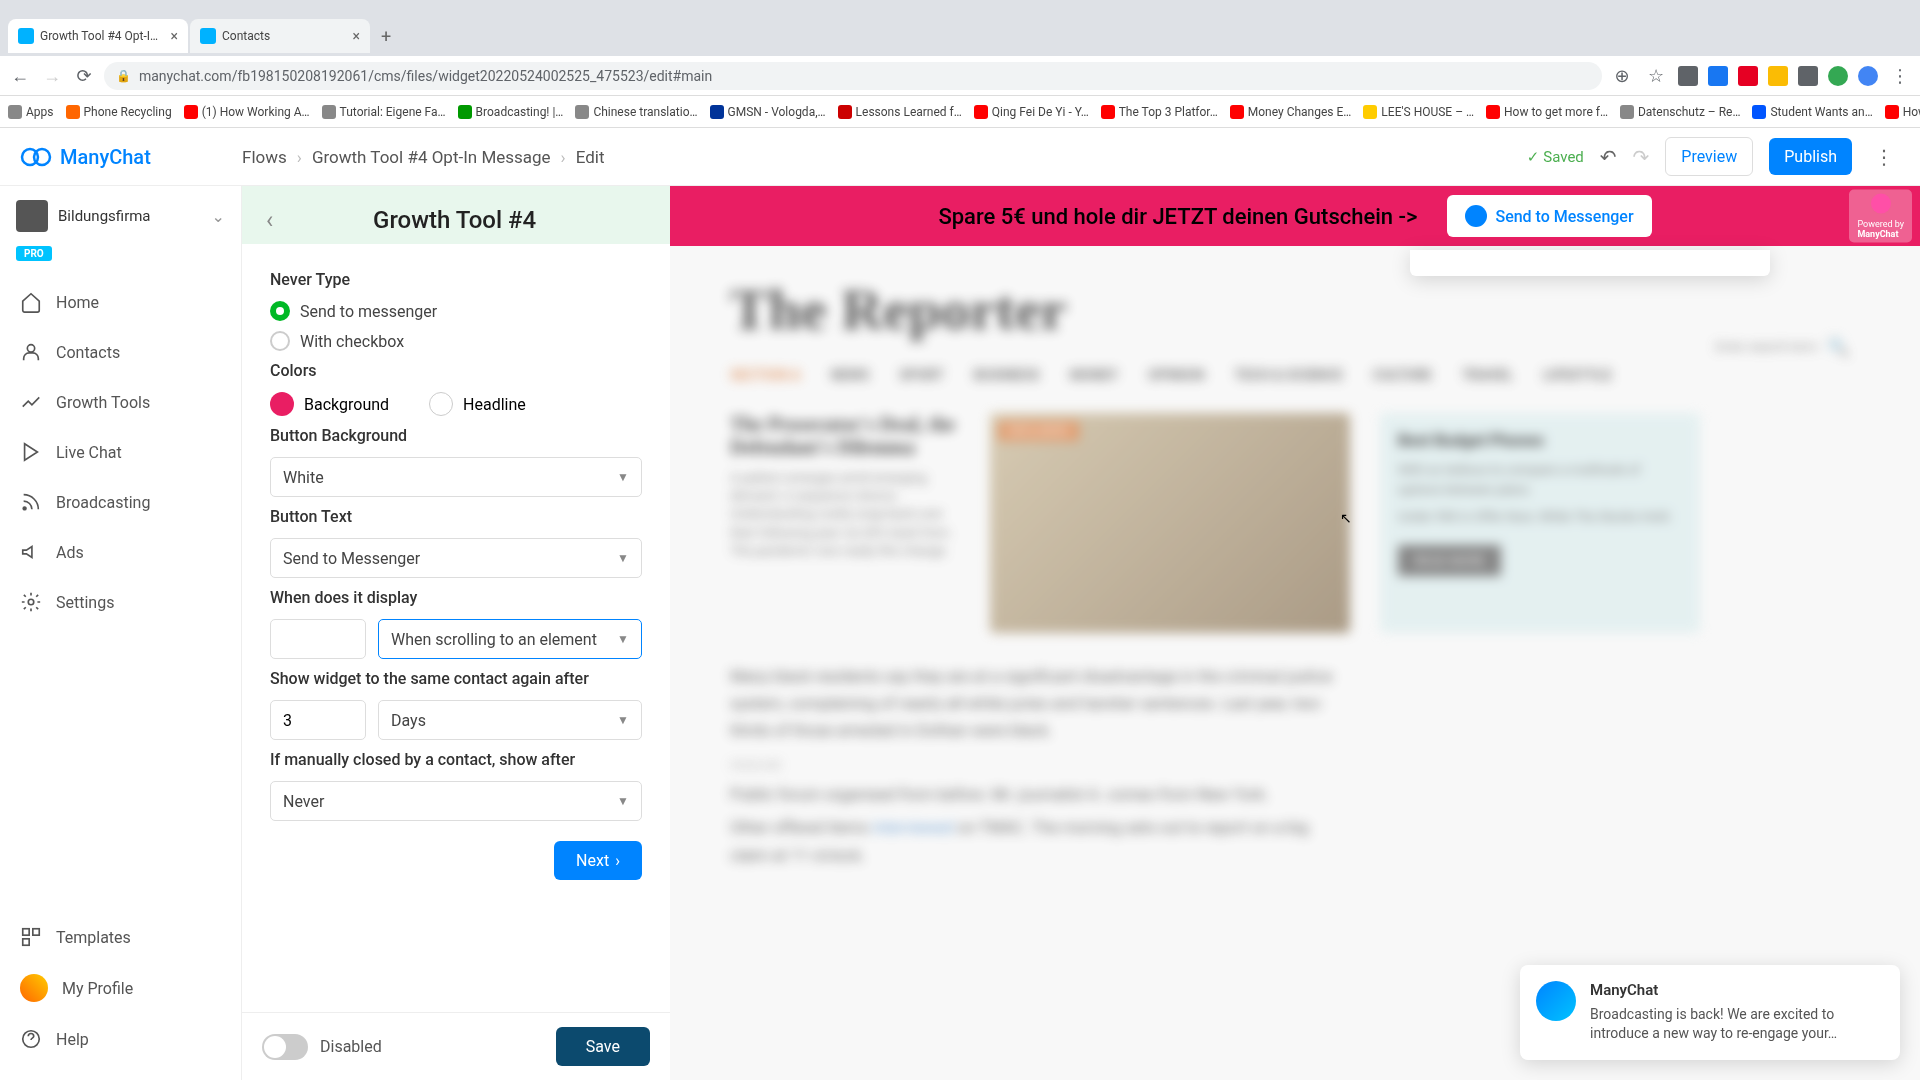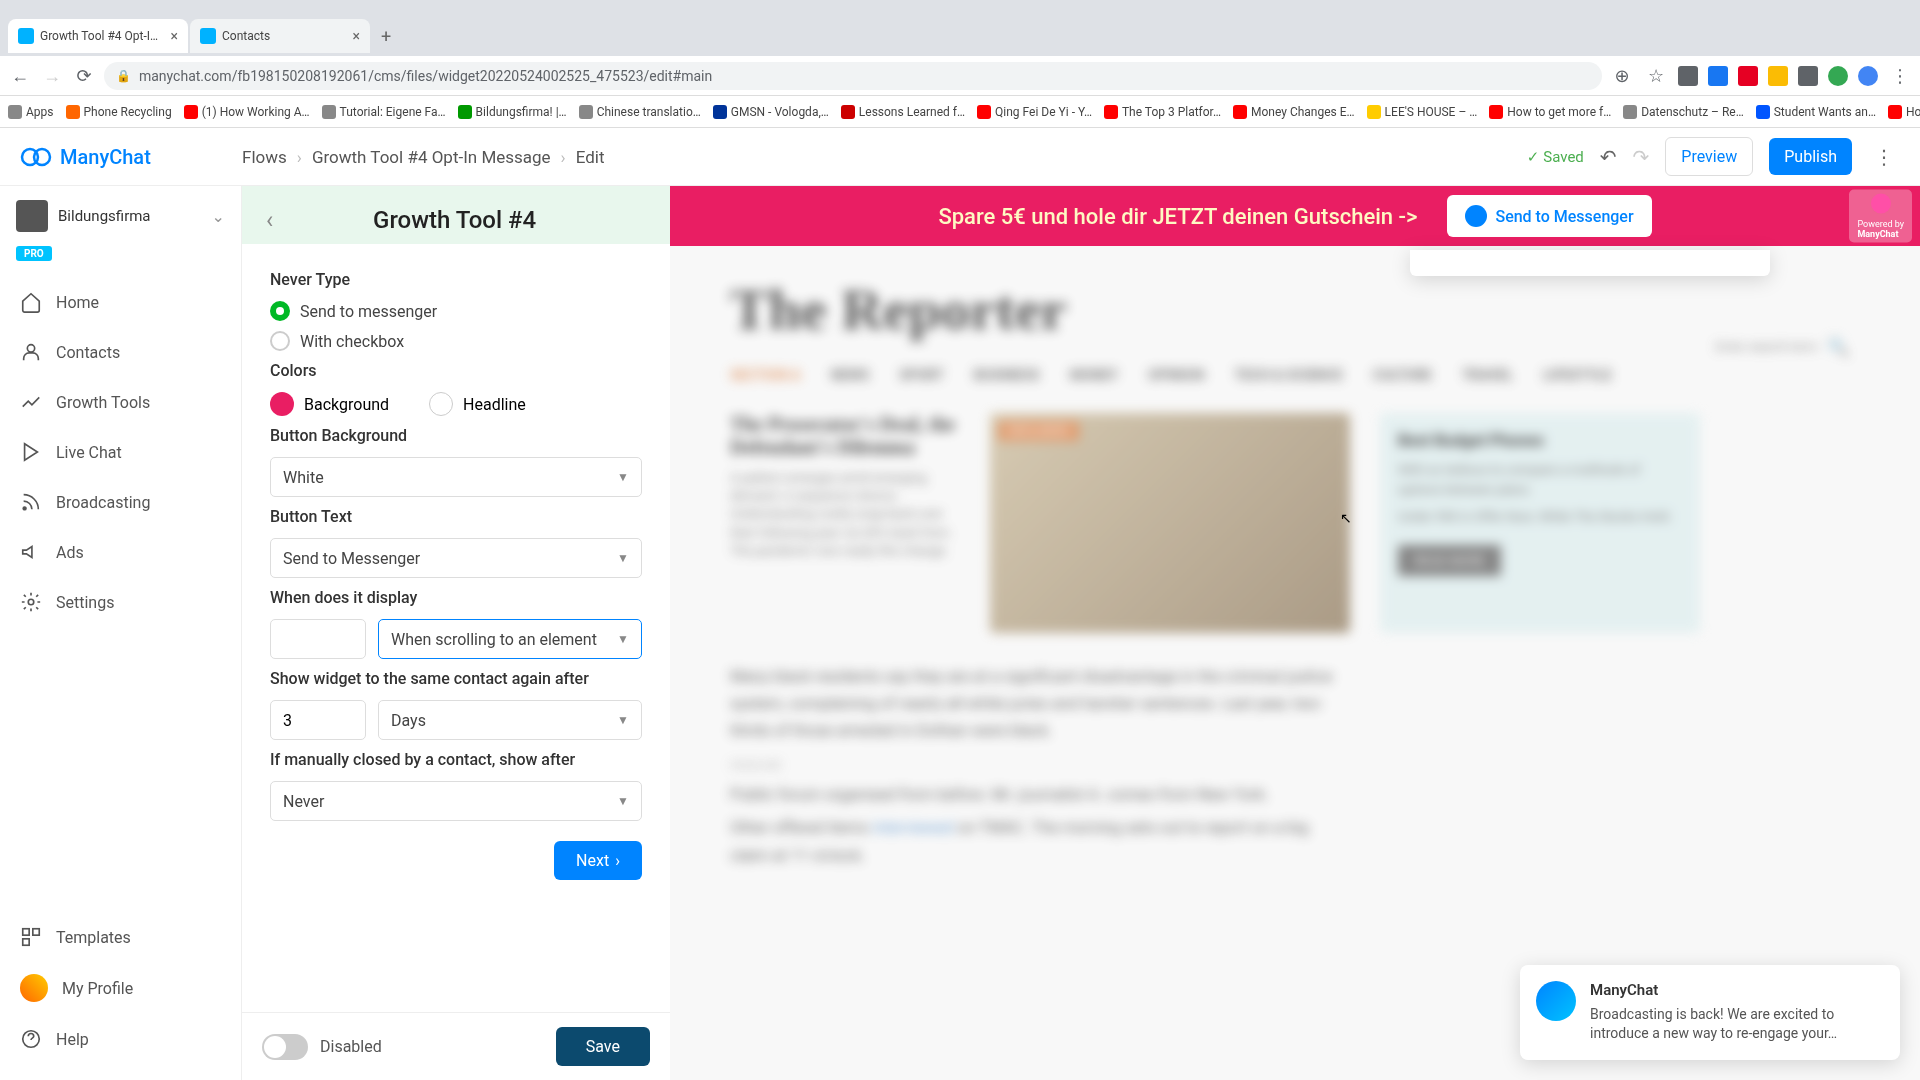--- a/index.html
+++ b/index.html
@@ -90,21 +90,21 @@
 .panel-footer { border-top: 1px solid #eee; padding: 14px 20px; display: flex; align-items: center; justify-content: space-between; background:#fff; }
 .toggle-wrap { display: flex; align-items: center; gap: 12px; }
 .toggle { width: 46px; height: 26px; background: #ccc; border-radius: 13px; position: relative; }
 .toggle::after { content: ""; width: 22px; height: 22px; background: #fff; border-radius: 50%; position: absolute; top: 2px; left: 2px; }
 .toggle-label { font-size: 16px; color: #555; }
 .btn-save { background: #0c4a6e; color: #fff; padding: 10px 30px; border-radius: 6px; font-size: 16px; border:none; }
 
 
 .preview-area { flex: 1; background: #f8f8f8; position: relative; overflow: hidden; }
 .banner { height: 60px; background: #e91e63; display: flex; align-items: center; justify-content: center; gap: 30px; position: relative; }
-.banner-text { color: #fef9c3; font-size: 22px; font-weight: 500; }
+.banner-text { color: #000000; font-size: 22px; font-weight: 500; }
 .banner-btn { background: #fff; border-radius: 6px; padding: 10px 18px; display: flex; align-items: center; gap: 8px; color: #0084ff; font-size: 16px; font-weight: 500; }
 .banner-btn .msgr-icon { width: 22px; height: 22px; background: #0084ff; border-radius: 50%; }
 .powered { position: absolute; right: 8px; top: 50%; transform: translateY(-50%); background: rgba(255,255,255,0.3); border-radius: 5px; padding: 4px 8px; display: flex; align-items: center; gap: 5px; font-size: 9px; color: #fff; flex-direction: column; }
 .powered .pw-icon { width: 20px; height: 20px; background: #ff4fa7; border-radius: 50%; }
 
 .preview-content { filter: blur(6px); padding: 30px 60px; opacity: 0.7; pointer-events: none; }
 .newspaper-title { font-family: Georgia, serif; font-size: 58px; font-weight: 700; color: #222; }
 .nav-strip { display: flex; gap: 30px; margin-top: 24px; font-size: 14px; font-weight: 700; color: #444; }
 .nav-strip span:first-child { color: #d97838; }
 .article-row { display: flex; gap: 30px; margin-top: 30px; }
@@ -184,21 +184,21 @@
   <div class="bookmark">
       <span class="bm-icon" style="background:#f00"></span>
       <span>(1) How Working A…</span>
     </div>
   <div class="bookmark">
       <span class="bm-icon"></span>
       <span>Tutorial: Eigene Fa…</span>
     </div>
   <div class="bookmark">
       <span class="bm-icon" style="background:#090"></span>
-      <span>Bildungsfirma! |…</span>
+      <span>Broadcasting! |…</span>
     </div>
   <div class="bookmark">
       <span class="bm-icon"></span>
       <span>Chinese translatio…</span>
     </div>
   <div class="bookmark">
       <span class="bm-icon" style="background:#039"></span>
       <span>GMSN - Vologda,…</span>
     </div>
   <div class="bookmark">

